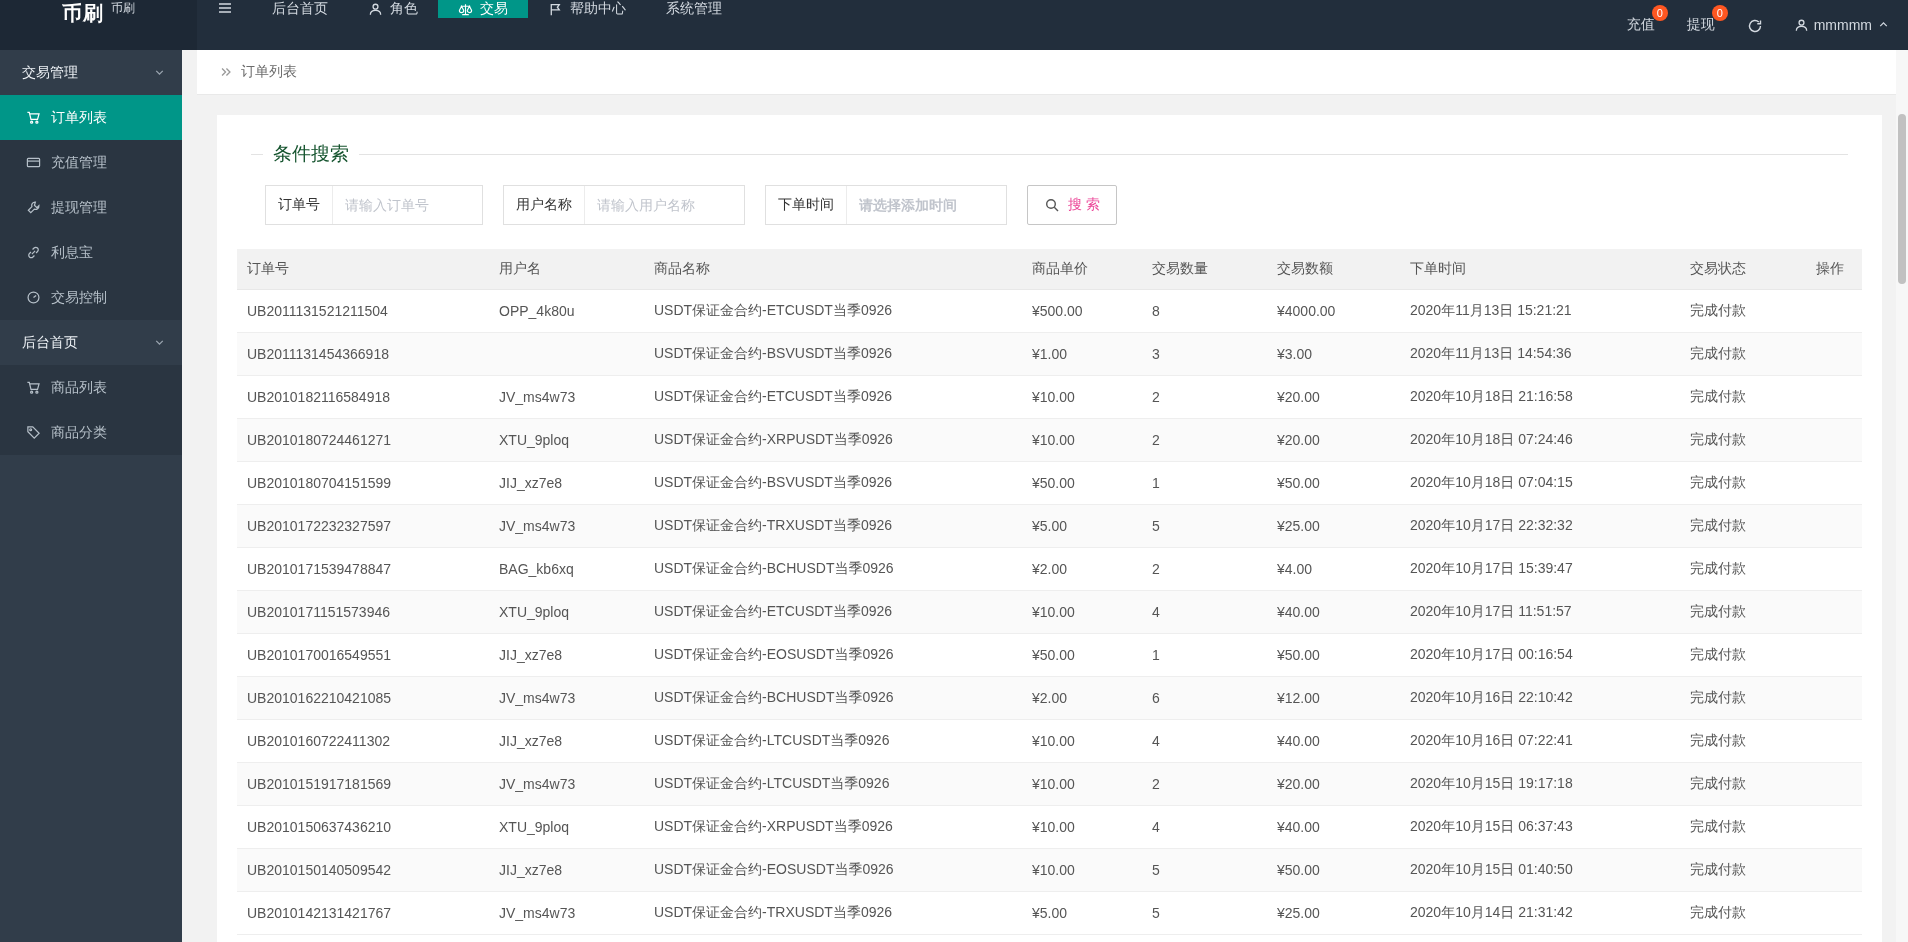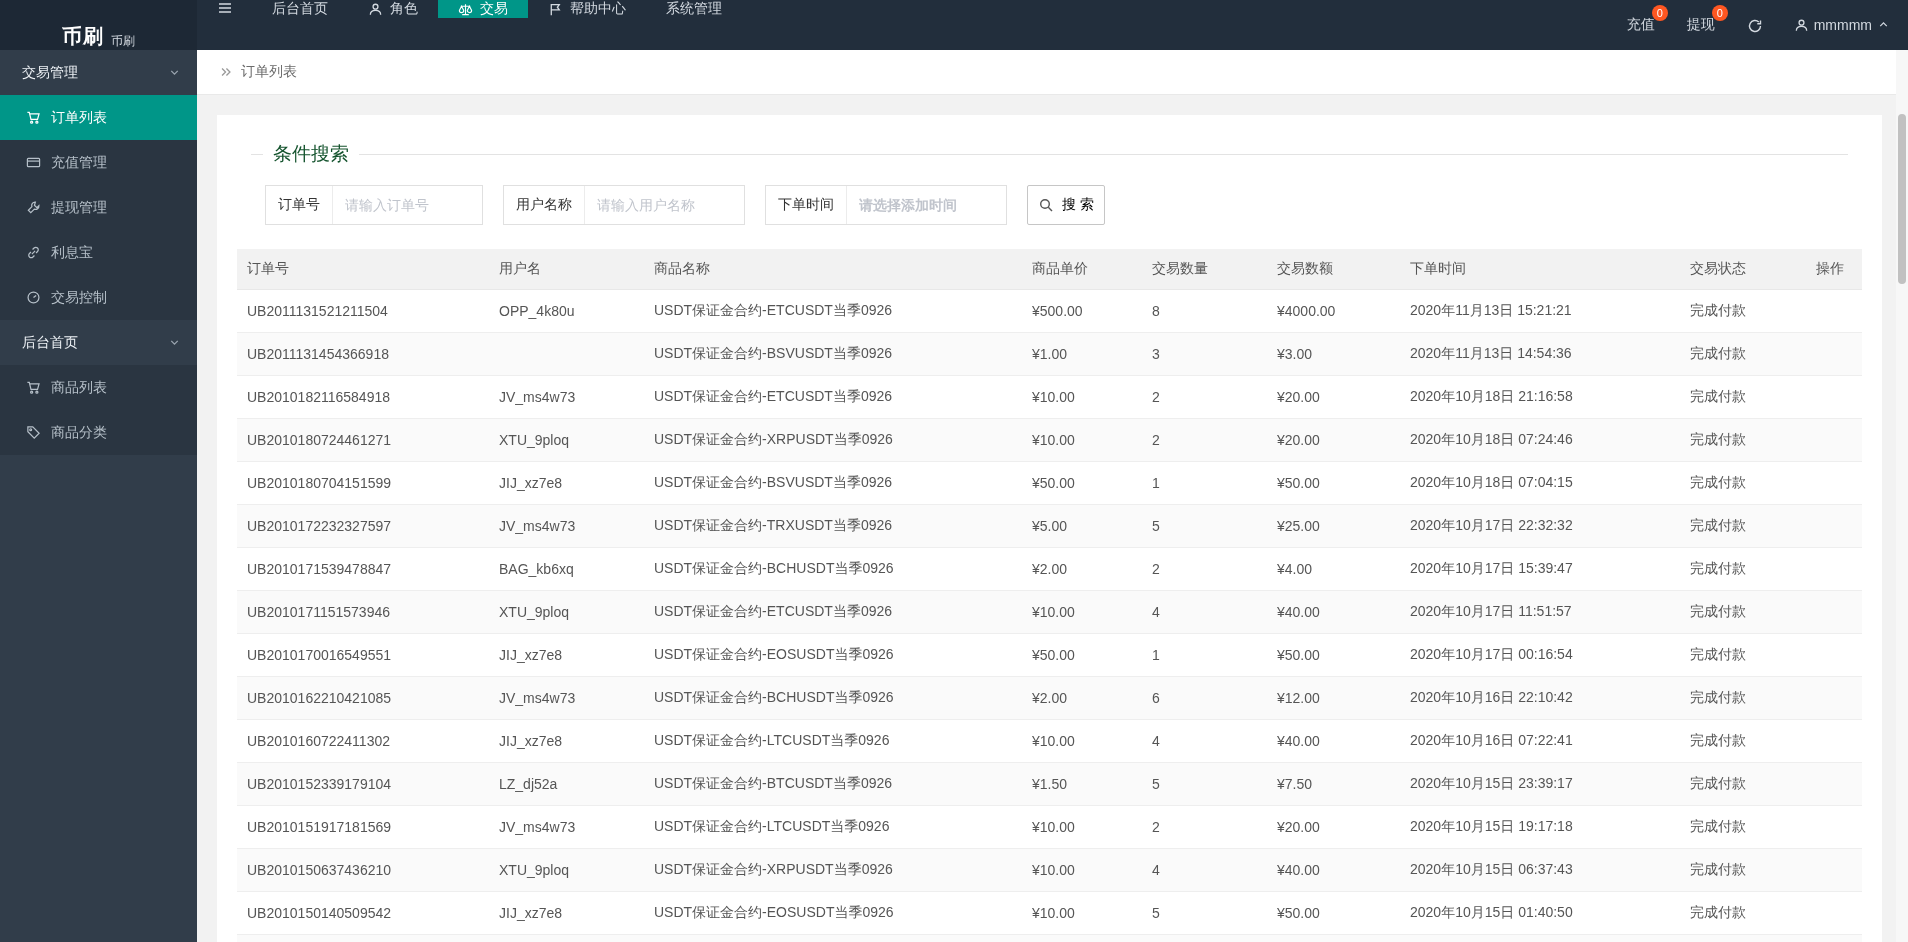--- a/index.html
+++ b/index.html
@@ -2,34 +2,34 @@
 <html><head>
 <meta charset="utf-8">
 <style>
   *{margin:0;padding:0;box-sizing:border-box}
   html,body{width:1908px;height:942px;overflow:hidden}
   body{font-family:"Liberation Sans","DejaVu Sans",sans-serif;font-size:14px;background:#f2f2f2;color:#333}
   svg{display:block}
 
   
   .header{position:fixed;top:0;left:0;width:1908px;height:50px;background:#222e3c;display:flex;align-items:stretch;z-index:50}
-  .logo{width:197px;background:#1d2835;color:#fff;display:flex;align-items:flex-end;justify-content:center;gap:7px;flex:none}
+  .logo{width:197px;background:#1d2835;color:#fff;display:flex;align-items:flex-start;justify-content:center;gap:7px;flex:none}
   .logo-main{font-size:20px;font-weight:bold;letter-spacing:1px}
   .logo-sub{font-size:12px;color:#d7dde4}
   .nav{display:flex;align-items:flex-start;flex:1}
   .nav-item{display:flex;align-items:center;gap:7px;padding:0 20px;color:#d3d9e0;cursor:pointer;font-size:14px}
   .nav-item.active{background:#009688;color:#fff}
   .nav-item .ic{width:15px;height:15px}
   .nav-right{margin-left:auto;display:flex;align-items:stretch}
   .nav-right .nav-item{position:relative;padding:16px 16px}
   .badge{position:absolute;top:5px;right:3px;min-width:16px;height:16px;line-height:16px;border-radius:8px;background:#ff5722;color:#fff;font-size:11px;text-align:center;padding:0 4px}
   .user-item{gap:5px}
 
   
-  .sidebar{position:fixed;top:50px;left:0;bottom:0;width:197px;background:#313d4a;z-index:40}
+  .sidebar{position:fixed;top:50px;left:0;bottom:0;width:182px;background:#313d4a;z-index:40}
   .menu-section-header{height:45px;display:flex;align-items:center;justify-content:space-between;padding:0 16px 0 22px;color:#eef2f6;cursor:pointer}
   .menu-section-header .chev{width:13px;height:13px;color:#9aa5b0}
   .menu-sub{background:#2a3541}
   .menu-item{height:45px;display:flex;align-items:center;gap:10px;padding-left:26px;color:#b6c0c9;cursor:pointer;font-size:14px}
   .menu-item.active{background:#009688;color:#fff}
   .menu-item .ic{width:15px;height:15px;flex:none}
 
   
   .main{margin-left:197px;padding-top:50px}
   .breadcrumb-bar{height:45px;background:#fff;border-bottom:1px solid #e9e9e9;display:flex;align-items:center;gap:8px;padding:0 22px;color:#6b6b6b}
@@ -37,21 +37,21 @@
   .card{margin:20px 26px 0 20px;background:#fff;padding:18px 20px 30px;min-height:830px}
 
   
   fieldset.search-set{border:none;border-top:1px solid #e3e3e3;margin:8px 14px 0;padding:0 4px}
   fieldset.search-set legend{padding:0 10px;margin-left:8px;color:#14532d;font-size:19px}
   .search-row{display:flex;align-items:center;gap:20px;margin:18px 0 24px 10px}
   .sgroup{display:flex;align-items:stretch;height:40px;border:1px solid #e0e0e0;background:#fff}
   .sgroup .slabel{display:flex;align-items:center;padding:0 12px;color:#333;white-space:nowrap}
   .sgroup input{border:none;outline:none;border-left:1px solid #ececec;padding:0 12px;width:160px;font-size:14px;color:#333;font-family:inherit}
   .sgroup input::placeholder{color:#c0c4cc}
-  .search-btn{height:40px;display:flex;align-items:center;gap:8px;padding:0 10px;background:#fff;border:1px solid #c6c6c6;border-radius:2px;font-size:14px;color:#000000;cursor:pointer;font-family:inherit}
+  .search-btn{height:40px;display:flex;align-items:center;gap:8px;padding:0 16px;background:#fff;border:1px solid #c6c6c6;border-radius:2px;font-size:14px;color:#ec4899;cursor:pointer;font-family:inherit}
   .search-btn .ic{width:16px;height:16px;color:#555}
 
   
   table.orders{width:100%;border-collapse:collapse;table-layout:fixed}
   table.orders th{background:#f2f2f2;text-align:left;font-weight:normal;color:#555;padding:11px 10px;font-size:14px;border-bottom:1px solid #e8e8e8;overflow:hidden;white-space:nowrap}
   table.orders td{padding:12px 10px;border-bottom:1px solid #eee;color:#555;font-size:14px;overflow:hidden;white-space:nowrap}
   table.orders tbody tr:nth-child(even) td{background:#fafafa}
 
   
   .scrollbar{position:fixed;top:50px;right:0;bottom:0;width:12px;background:#f7f7f7;z-index:60}
@@ -406,31 +406,20 @@
             <td>JIJ_xz7e8</td>
             <td>USDT保证金合约-LTCUSDT当季0926</td>
             <td>¥10.00</td>
             <td>4</td>
             <td>¥40.00</td>
             <td>2020年10月16日 07:22:41</td>
             <td>完成付款</td>
             <td></td>
           </tr>
           <tr>
-            <td>UB2010152339179104</td>
-            <td>LZ_dj52a</td>
-            <td>USDT保证金合约-BTCUSDT当季0926</td>
-            <td>¥1.50</td>
-            <td>5</td>
-            <td>¥7.50</td>
-            <td>2020年10月15日 23:39:17</td>
-            <td>完成付款</td>
-            <td></td>
-          </tr>
-          <tr>
             <td>UB2010151917181569</td>
             <td>JV_ms4w73</td>
             <td>USDT保证金合约-LTCUSDT当季0926</td>
             <td>¥10.00</td>
             <td>2</td>
             <td>¥20.00</td>
             <td>2020年10月15日 19:17:18</td>
             <td>完成付款</td>
             <td></td>
           </tr>

